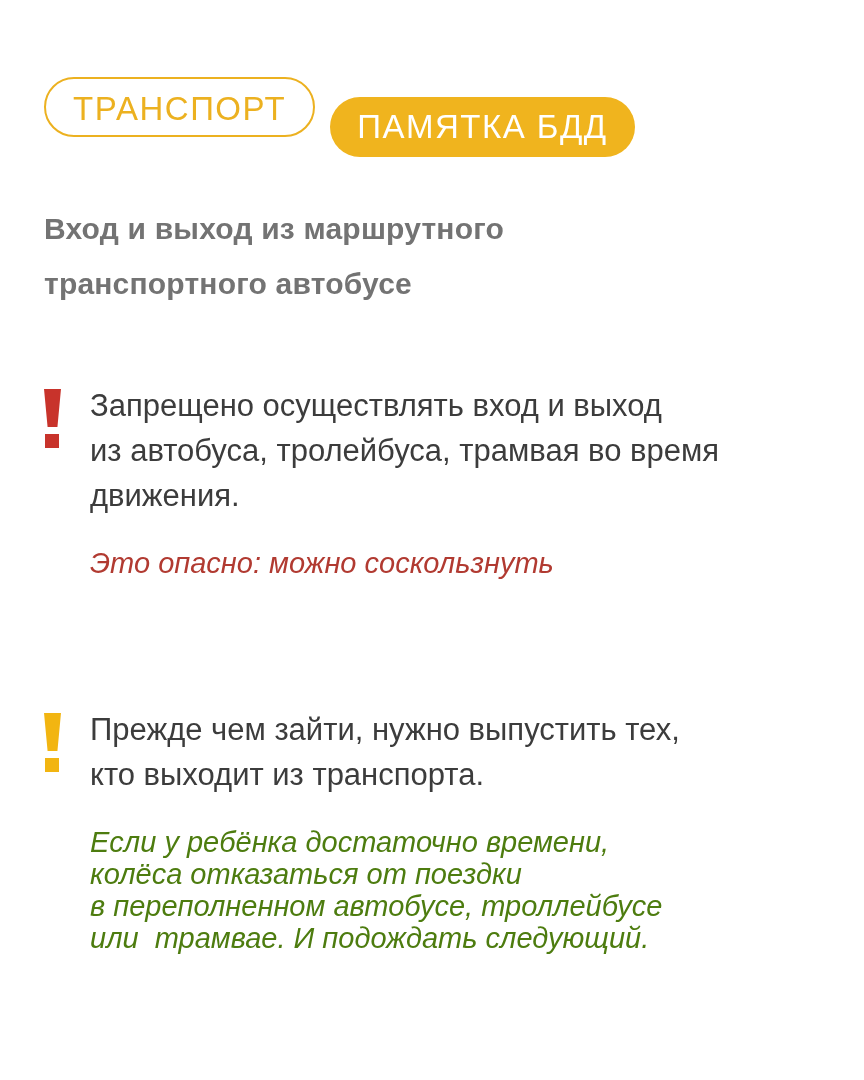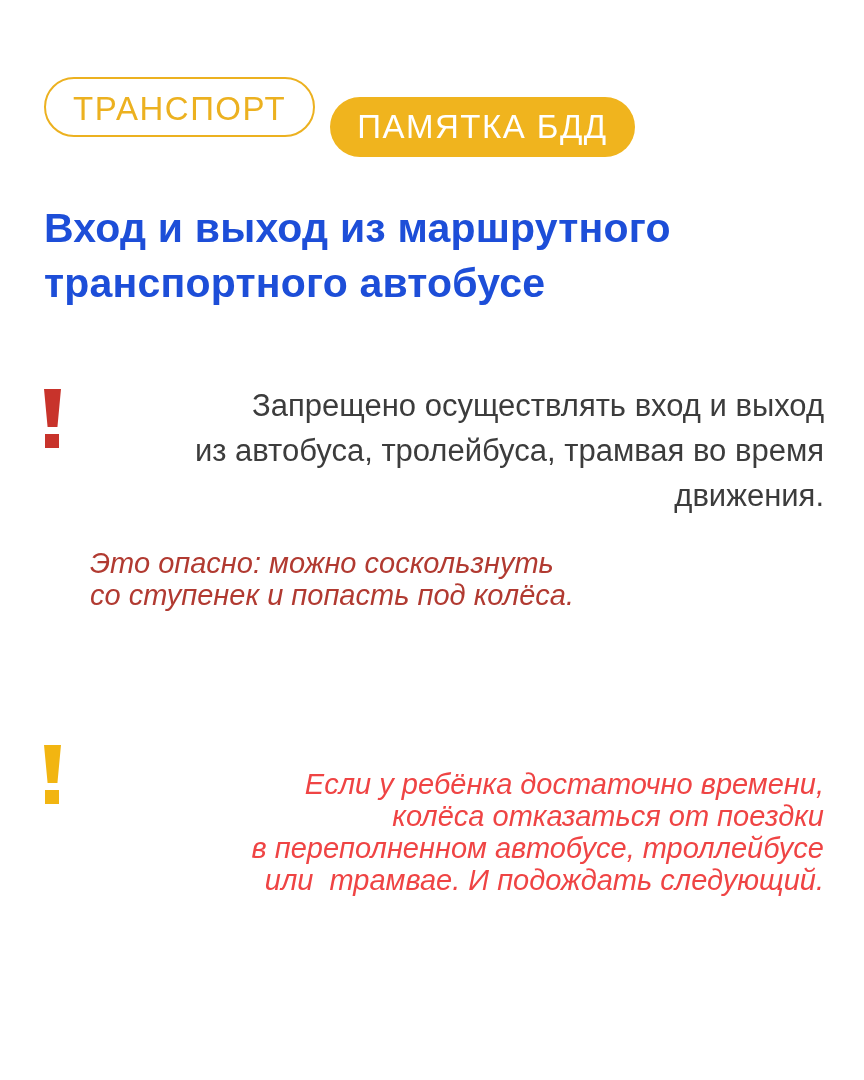--- a/index.html
+++ b/index.html
@@ -42,24 +42,24 @@
   }
   .badge.filled {
     background: #F0B41E;
     color: #ffffff;
     margin-top: 40px;
   }
 
   
   .heading {
     margin: 44px 0 0 0;
-    font-size: 41px;
+    font-size: 30px;
     line-height: 55px;
     font-weight: 800;
-    color: #1d4ed8;
+    color: #737373;
     letter-spacing: 0.2px;
   }
   .heading .line { display: block; }
 
   
   .section {
     display: flex;
     align-items: flex-start;
   }
   .section-1 { margin-top: 72px; }
@@ -85,32 +85,32 @@
   .excl.yellow .bar, .excl.yellow .dot { background: #F2B511; }
 
   .texts { flex: 1; }
 
   .body-text {
     font-size: 31px;
     line-height: 45px;
     color: #3c3c3c;
     font-weight: 400;
   }
-  .body-text .line { display: block; white-space: pre-wrap; text-align: right; }
+  .body-text .line { display: block; white-space: pre-wrap; }
 
   .note {
     margin-top: 29px;
     font-size: 29px;
     line-height: 32px;
     font-style: italic;
     font-weight: 400;
   }
   .note .line { display: block; white-space: pre-wrap; }
   .note.red-note { color: #B13A31; }
-  .note.yellow-note { color: #ef4444; text-align: right; }
+  .note.yellow-note { color: #4d7c0f; }
 </style>
 </head>
 <body>
 
 <div class="page">
 
   <div class="badge-row">
     <div class="badge outline">
       <span>ТРАНСПОРТ</span>
     </div>
@@ -130,31 +130,34 @@
       <div class="dot"></div>
     </div>
     <div class="texts">
       <div class="body-text">
         <span class="line">Запрещено осуществлять вход и выход</span>
         <span class="line">из автобуса, тролейбуса, трамвая во время</span>
         <span class="line">движения.</span>
       </div>
       <div class="note red-note">
         <span class="line">Это опасно: можно соскользнуть</span>
-        <span class="line">со ступенек и попасть под колёса.</span>
       </div>
     </div>
   </div>
 
   <div class="section section-2">
     <div class="excl yellow">
       <div class="bar"></div>
       <div class="dot"></div>
     </div>
     <div class="texts">
+      <div class="body-text">
+        <span class="line">Прежде чем зайти, нужно выпустить тех,</span>
+        <span class="line">кто выходит из транспорта.</span>
+      </div>
       <div class="note yellow-note">
         <span class="line">Если у ребёнка достаточно времени,</span>
         <span class="line">колёса отказаться от поездки</span>
         <span class="line">в переполненном автобусе, троллейбусе</span>
         <span class="line">или  трамвае. И подождать следующий.</span>
       </div>
     </div>
   </div>
 
 </div>

